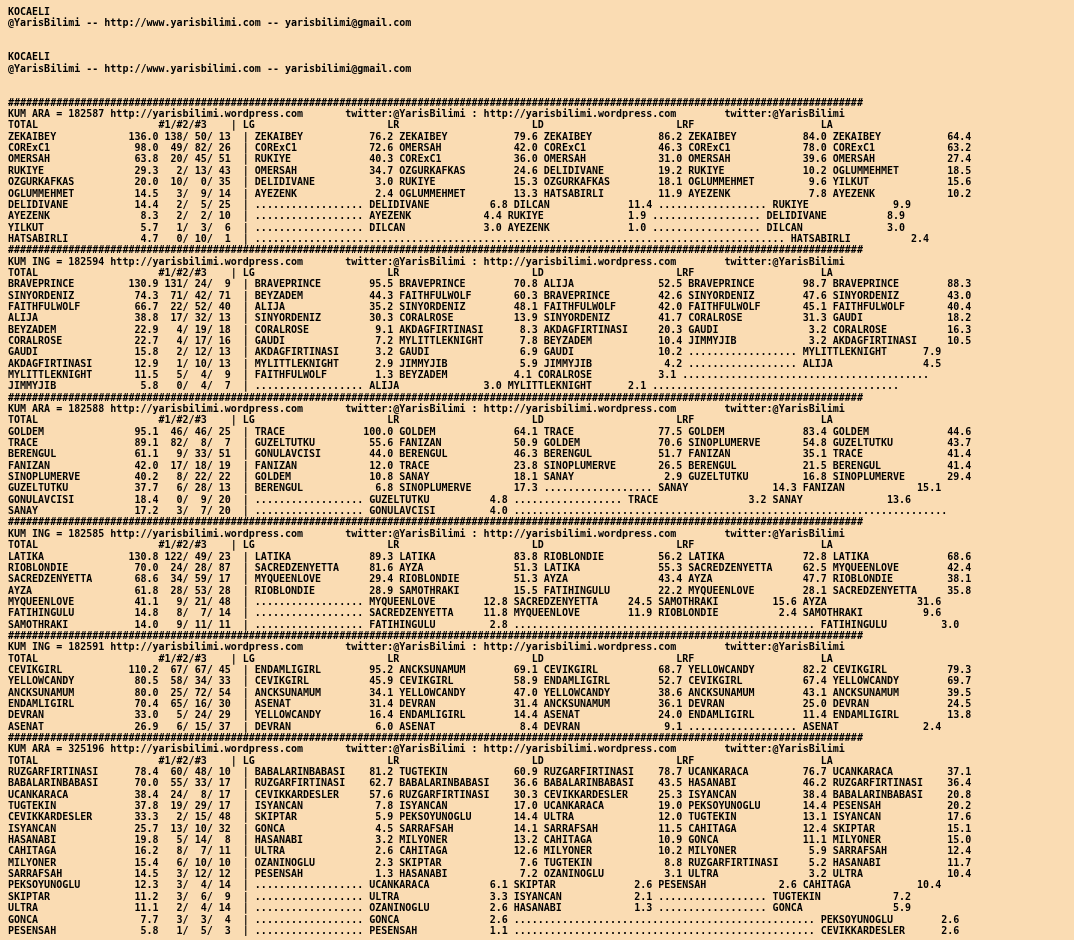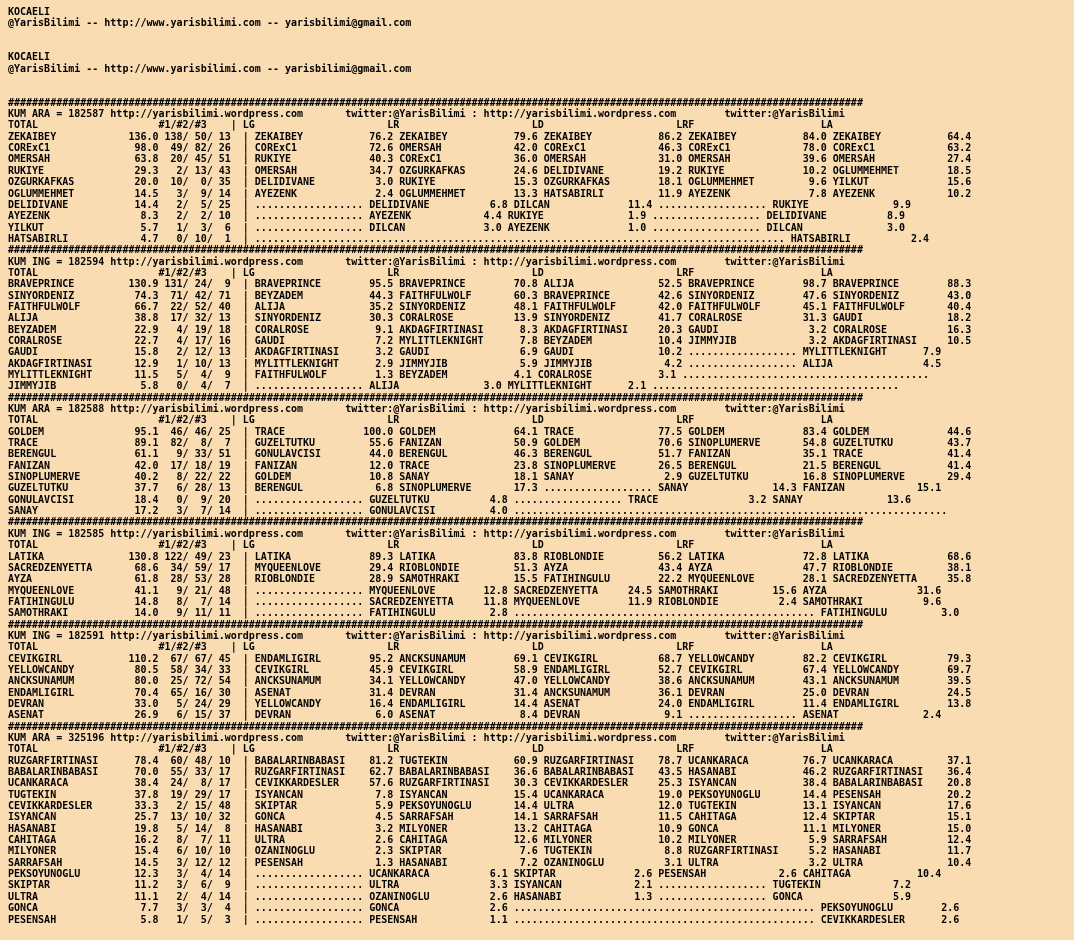--- a/index.html
+++ b/index.html
@@ -67,27 +67,28 @@
         <pre class="sep">##############################################################################################################################################</pre>
         <pre>KUM ARA = 182588 http://yarisbilimi.wordpress.com       twitter:@YarisBilimi : http://yarisbilimi.wordpress.com        twitter:@YarisBilimi</pre>
         <pre>TOTAL                    #1/#2/#3    | LG                      LR                      LD                      LRF                     LA</pre>
         <pre>GOLDEM               95.1  46/ 46/ 25  | TRACE             100.0 GOLDEM             64.1 TRACE              77.5 GOLDEM             83.4 GOLDEM             44.6</pre>
         <pre>TRACE                89.1  82/  8/  7  | GUZELTUTKU         55.6 FANIZAN            50.9 GOLDEM             70.6 SINOPLUMERVE       54.8 GUZELTUTKU         43.7</pre>
         <pre>BERENGUL             61.1   9/ 33/ 51  | GONULAVCISI        44.0 BERENGUL           46.3 BERENGUL           51.7 FANIZAN            35.1 TRACE              41.4</pre>
         <pre>FANIZAN              42.0  17/ 18/ 19  | FANIZAN            12.0 TRACE              23.8 SINOPLUMERVE       26.5 BERENGUL           21.5 BERENGUL           41.4</pre>
         <pre>SINOPLUMERVE         40.2   8/ 22/ 22  | GOLDEM             10.8 SANAY              18.1 SANAY               2.9 GUZELTUTKU         16.8 SINOPLUMERVE       29.4</pre>
         <pre>GUZELTUTKU           37.7   6/ 28/ 13  | BERENGUL            6.8 SINOPLUMERVE       17.3 .................. SANAY              14.3 FANIZAN            15.1</pre>
         <pre>GONULAVCISI          18.4   0/  9/ 20  | .................. GUZELTUTKU          4.8 .................. TRACE               3.2 SANAY              13.6</pre>
-        <pre>SANAY                17.2   3/  7/ 14  | .................. GONULAVCISI         4.0 ........................................................................</pre>
+        <pre>SANAY                17.2   3/  7/ 20  | .................. GONULAVCISI         4.0 ........................................................................</pre>
       </div>
       <div class="block">
         <pre class="sep">##############################################################################################################################################</pre>
         <pre>KUM ING = 182585 http://yarisbilimi.wordpress.com       twitter:@YarisBilimi : http://yarisbilimi.wordpress.com        twitter:@YarisBilimi</pre>
         <pre>TOTAL                    #1/#2/#3    | LG                      LR                      LD                      LRF                     LA</pre>
         <pre>LATIKA              130.8 122/ 49/ 23  | LATIKA             89.3 LATIKA             83.8 RIOBLONDIE         56.2 LATIKA             72.8 LATIKA             68.6</pre>
+        <pre>RIOBLONDIE           70.0  24/ 28/ 87  | SACREDZENYETTA     81.6 AYZA               51.3 LATIKA             55.3 SACREDZENYETTA     62.5 MYQUEENLOVE        42.4</pre>
         <pre>SACREDZENYETTA       68.6  34/ 59/ 17  | MYQUEENLOVE        29.4 RIOBLONDIE         51.3 AYZA               43.4 AYZA               47.7 RIOBLONDIE         38.1</pre>
         <pre>AYZA                 61.8  28/ 53/ 28  | RIOBLONDIE         28.9 SAMOTHRAKI         15.5 FATIHINGULU        22.2 MYQUEENLOVE        28.1 SACREDZENYETTA     35.8</pre>
         <pre>MYQUEENLOVE          41.1   9/ 21/ 48  | .................. MYQUEENLOVE        12.8 SACREDZENYETTA     24.5 SAMOTHRAKI         15.6 AYZA               31.6</pre>
         <pre>FATIHINGULU          14.8   8/  7/ 14  | .................. SACREDZENYETTA     11.8 MYQUEENLOVE        11.9 RIOBLONDIE          2.4 SAMOTHRAKI          9.6</pre>
         <pre>SAMOTHRAKI           14.0   9/ 11/ 11  | .................. FATIHINGULU         2.8 .................................................. FATIHINGULU         3.0</pre>
       </div>
       <div class="block">
         <pre class="sep">##############################################################################################################################################</pre>
         <pre>KUM ING = 182591 http://yarisbilimi.wordpress.com       twitter:@YarisBilimi : http://yarisbilimi.wordpress.com        twitter:@YarisBilimi</pre>
         <pre>TOTAL                    #1/#2/#3    | LG                      LR                      LD                      LRF                     LA</pre>
@@ -98,21 +99,21 @@
         <pre>DEVRAN               33.0   5/ 24/ 29  | YELLOWCANDY        16.4 ENDAMLIGIRL        14.4 ASENAT             24.0 ENDAMLIGIRL        11.4 ENDAMLIGIRL        13.8</pre>
         <pre>ASENAT               26.9   6/ 15/ 37  | DEVRAN              6.0 ASENAT              8.4 DEVRAN              9.1 .................. ASENAT              2.4</pre>
       </div>
       <div class="block">
         <pre class="sep">##############################################################################################################################################</pre>
         <pre>KUM ARA = 325196 http://yarisbilimi.wordpress.com       twitter:@YarisBilimi : http://yarisbilimi.wordpress.com        twitter:@YarisBilimi</pre>
         <pre>TOTAL                    #1/#2/#3    | LG                      LR                      LD                      LRF                     LA</pre>
         <pre>RUZGARFIRTINASI      78.4  60/ 48/ 10  | BABALARINBABASI    81.2 TUGTEKIN           60.9 RUZGARFIRTINASI    78.7 UCANKARACA         76.7 UCANKARACA         37.1</pre>
         <pre>BABALARINBABASI      70.0  55/ 33/ 17  | RUZGARFIRTINASI    62.7 BABALARINBABASI    36.6 BABALARINBABASI    43.5 HASANABI           46.2 RUZGARFIRTINASI    36.4</pre>
         <pre>UCANKARACA           38.4  24/  8/ 17  | CEVIKKARDESLER     57.6 RUZGARFIRTINASI    30.3 CEVIKKARDESLER     25.3 ISYANCAN           38.4 BABALARINBABASI    20.8</pre>
-        <pre>TUGTEKIN             37.8  19/ 29/ 17  | ISYANCAN            7.8 ISYANCAN           15.4 UCANKARACA         19.0 PEKSOYUNOGLU       14.4 PESENSAH           20.2</pre>
+        <pre>TUGTEKIN             37.8  19/ 29/ 17  | ISYANCAN            7.8 ISYANCAN           17.0 UCANKARACA         19.0 PEKSOYUNOGLU       14.4 PESENSAH           20.2</pre>
         <pre>CEVIKKARDESLER       33.3   2/ 15/ 48  | SKIPTAR             5.9 PEKSOYUNOGLU       14.4 ULTRA              12.0 TUGTEKIN           13.1 ISYANCAN           17.6</pre>
         <pre>ISYANCAN             25.7  13/ 10/ 32  | GONCA               4.5 SARRAFSAH          14.1 SARRAFSAH          11.5 CAHITAGA           12.4 SKIPTAR            15.1</pre>
         <pre>HASANABI             19.8   5/ 14/  8  | HASANABI            3.2 MILYONER           13.2 CAHITAGA           10.9 GONCA              11.1 MILYONER           15.0</pre>
         <pre>CAHITAGA             16.2   8/  7/ 11  | ULTRA               2.6 CAHITAGA           12.6 MILYONER           10.2 MILYONER            5.9 SARRAFSAH          12.4</pre>
         <pre>MILYONER             15.4   6/ 10/ 10  | OZANINOGLU          2.3 SKIPTAR             7.6 TUGTEKIN            8.8 RUZGARFIRTINASI     5.2 HASANABI           11.7</pre>
         <pre>SARRAFSAH            14.5   3/ 12/ 12  | PESENSAH            1.3 HASANABI            7.2 OZANINOGLU          3.1 ULTRA               3.2 ULTRA              10.4</pre>
         <pre>PEKSOYUNOGLU         12.3   3/  4/ 14  | .................. UCANKARACA          6.1 SKIPTAR             2.6 PESENSAH            2.6 CAHITAGA           10.4</pre>
         <pre>SKIPTAR              11.2   3/  6/  9  | .................. ULTRA               3.3 ISYANCAN            2.1 .................. TUGTEKIN            7.2</pre>
         <pre>ULTRA                11.1   2/  4/ 14  | .................. OZANINOGLU          2.6 HASANABI            1.3 .................. GONCA               5.9</pre>
         <pre>GONCA                 7.7   3/  3/  4  | .................. GONCA               2.6 .................................................. PEKSOYUNOGLU        2.6</pre>

